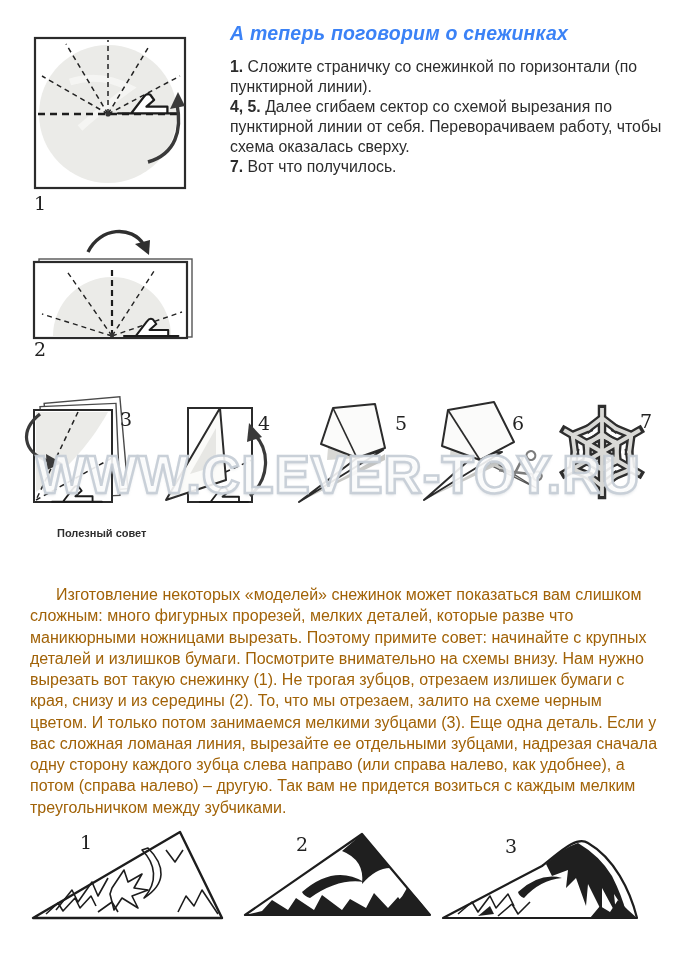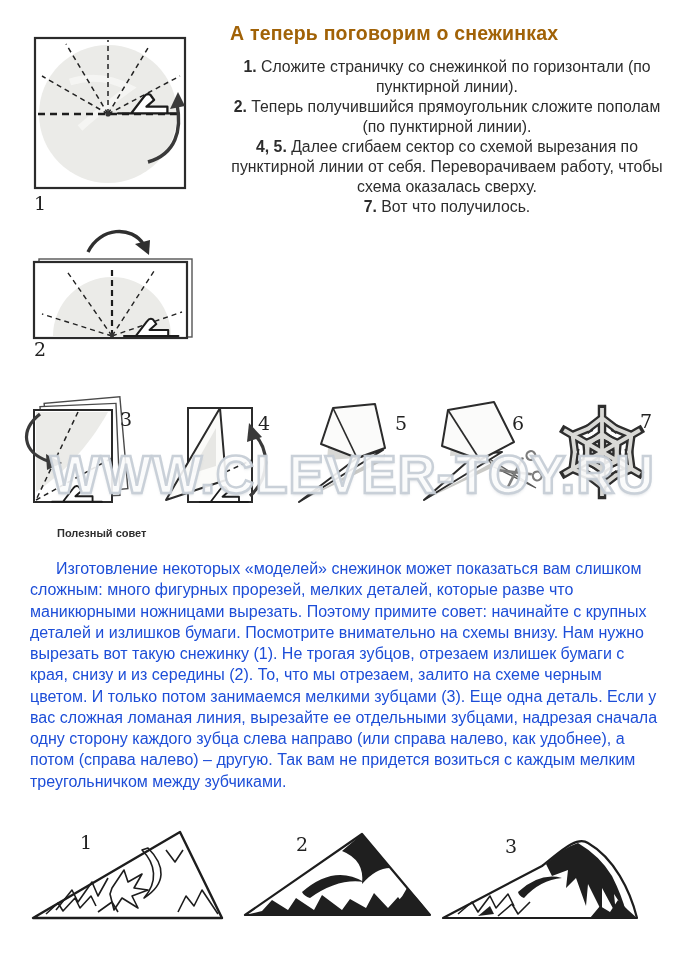--- a/index.html
+++ b/index.html
@@ -1,36 +1,36 @@
 <!DOCTYPE html>
 <html><head>
 <meta charset="utf-8">
 <style>
   html,body{margin:0;padding:0;background:#888;}
   .page{position:relative;width:679px;height:960px;background:#fff;overflow:hidden;
         font-family:"Liberation Sans",sans-serif;color:#2e2e2e;margin:0 auto;}
   .abs{position:absolute;}
   
   .instructions{position:absolute;left:230px;top:22px;width:434px;}
-  .title{font-size:19.5px;font-weight:bold;color:#a16207;margin:0 0 12px 0;letter-spacing:.2px;}
-  .step{font-size:15.8px;line-height:1.27;margin:0;color:#2c2c2c;text-align:center;}
+  .title{font-size:19.5px;font-weight:bold;color:#3b82f6;margin:0 0 12px 0;letter-spacing:.2px;font-style:italic;}
+  .step{font-size:15.8px;line-height:1.27;margin:0;color:#2c2c2c;}
   .stepnum{font-weight:bold;}
   
   .figlabel{position:absolute;font-family:"DejaVu Serif",serif;font-size:19px;color:#222;
             font-weight:500;}
   
-  .watermark{position:absolute;left:50px;top:444px;z-index:6;white-space:nowrap;
+  .watermark{position:absolute;left:36px;top:444px;z-index:6;white-space:nowrap;
              font-weight:bold;font-size:53px;letter-spacing:1px;
              color:rgba(255,255,255,.86);
              -webkit-text-stroke:2.5px rgba(198,206,214,.95);
              text-shadow:0 2px 3px rgba(150,160,172,.35);}
   
   .tip-heading{position:absolute;left:57px;top:527px;font-size:11px;font-weight:bold;margin:0;}
-  .tip-body{position:absolute;left:30px;top:558px;width:633px;font-size:16px;line-height:1.33;
-            text-indent:26px;margin:0;color:#1d4ed8;}
+  .tip-body{position:absolute;left:30px;top:584px;width:633px;font-size:16px;line-height:1.33;
+            text-indent:26px;margin:0;color:#a16207;}
   svg{display:block;}
 </style>
 </head>
 <body>
 
 <div class="page">
 
   <svg width="0" height="0" style="position:absolute" aria-hidden="true">
     <defs>
       <path id="boot" d="M0,24 L14,24 L27,7 Q30,2.5 34,4.5 L38,10 L30,17 L52,17 L52,24 L64,24 Z" fill="#ffffff" stroke="#1b1b1b" stroke-width="2.4" stroke-linejoin="round"></path>
@@ -71,21 +71,20 @@
     </g>
     <path d="M84,114 L84,44" stroke="#1d1d1d" stroke-width="2.2" stroke-dasharray="6 4" fill="none"></path>
     <circle cx="84" cy="113" r="2.4" fill="#333"></circle>
     <use href="#boot" transform="translate(96,93.5) scale(0.85)"></use>
   </svg>
   <div class="figlabel" style="left:34px;top:338px">2</div>
 
   <div class="instructions">
     <h1 class="title">А теперь поговорим о снежинках</h1>
     <p class="step"><span class="stepnum">1.</span> <span>Сложите страничку со снежинкой по горизонтали (по пунктирной линии).</span></p>
-    <p class="step"><span class="stepnum">2.</span> <span>Теперь получившийся прямоугольник сложите пополам (по пунктирной линии).</span></p>
     <p class="step"><span class="stepnum">4, 5.</span> <span>Далее сгибаем сектор со схемой вырезания по пунктирной линии от себя. Переворачиваем работу, чтобы схема оказалась сверху.</span></p>
     <p class="step"><span class="stepnum">7.</span> <span>Вот что получилось.</span></p>
   </div>
 
   <svg class="abs" style="left:18px;top:396px" width="112" height="116" viewBox="0 0 112 116">
     <rect x="30" y="4" width="76" height="92" fill="#ffffff" stroke="#4a4a4a" stroke-width="1.4" transform="rotate(-5 68 50)"></rect>
     <rect x="24" y="9" width="76" height="92" fill="#ffffff" stroke="#4a4a4a" stroke-width="1.4" transform="rotate(-2.5 62 55)"></rect>
     <rect x="16" y="14" width="78" height="92" fill="#ffffff" stroke="#2b2b2b" stroke-width="2"></rect>
     <path d="M18,16 L90,16 C70,52 42,80 18,96 Z" fill="#ebebe8"></path>
     <g stroke="#222" stroke-width="1.5" stroke-dasharray="5 4" fill="none">

